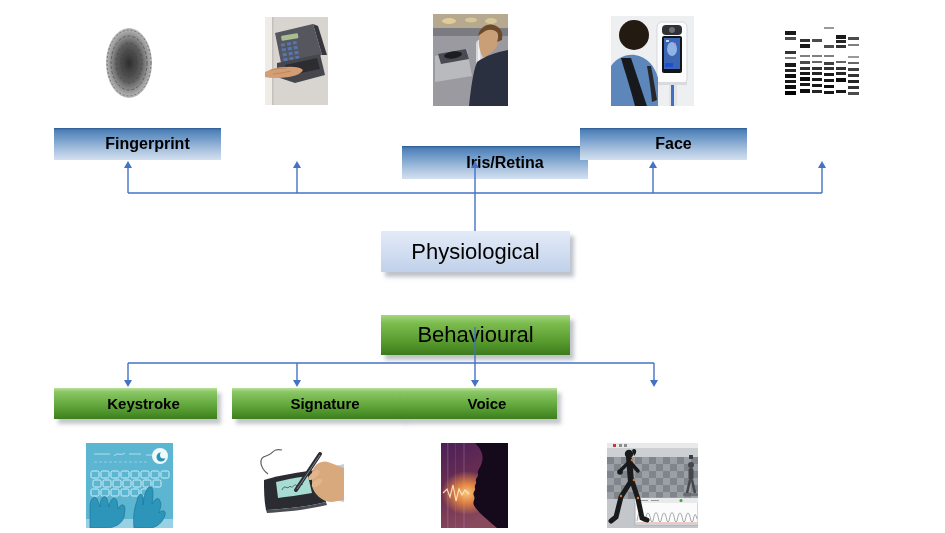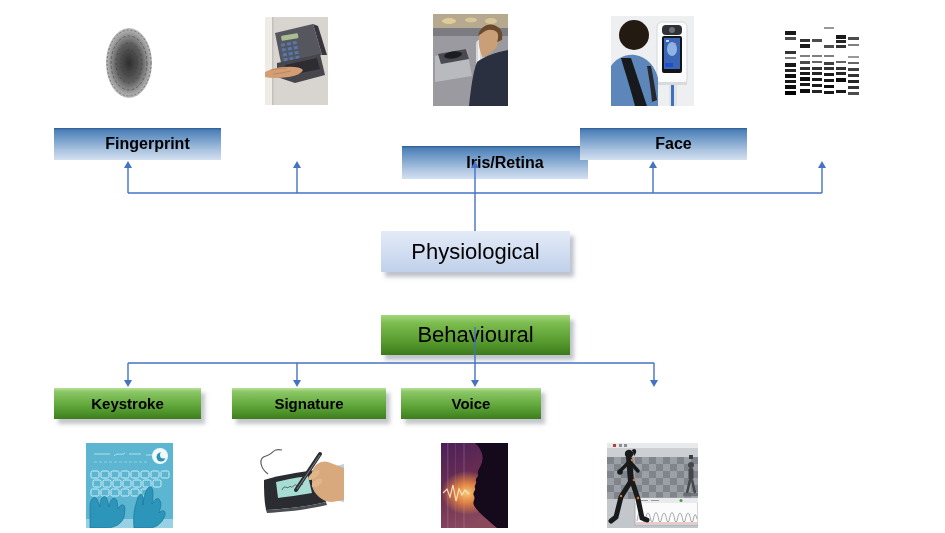--- a/index.html
+++ b/index.html
@@ -6,21 +6,21 @@
   #stage{position:relative;width:945px;height:533px;background:#ffffff;overflow:hidden;
          font-family:"Liberation Sans",sans-serif;}
   .img{position:absolute;z-index:2;}
   .img svg{display:block;}
   .bar{position:absolute;z-index:2;display:flex;align-items:center;justify-content:center;
        font-weight:bold;color:#000;}
   .bar-blue{height:32px;top:128px;font-size:16px;
        background:linear-gradient(180deg,#2d5c94 0%,#4d7fb6 7%,#6b97c6 28%,#a9c2df 68%,#d3e0f0 100%);padding-left:20px;}
   .bar-green{height:31px;top:388px;font-size:15px;
        background:linear-gradient(180deg,#b9e09b 0%,#8bc766 12%,#62a83c 55%,#468a24 88%,#3f7d1e 100%);
-       box-shadow:4px 5px 4px rgba(145,152,160,.55);}
+       box-shadow:4px 5px 4px rgba(145,152,160,.55);padding-left:16px;}
   .bigbox{position:absolute;z-index:2;left:381px;width:189px;display:flex;align-items:center;
        justify-content:center;font-weight:normal;font-size:22px;color:#000;
        box-shadow:4px 5px 4px rgba(128,138,152,.5);}
   #physio-box{top:231px;height:41px;
        background:linear-gradient(180deg,#e3ebf8 0%,#d4dff2 45%,#c0d1ea 100%);}
   #behav-box{top:287px;height:40px;
        background:linear-gradient(180deg,#a5d67f 0%,#7dbd50 20%,#55982c 70%,#3c7a1d 100%);margin-top:28px;}
   #connectors{position:absolute;left:0;top:0;z-index:3;pointer-events:none;}
 </style>
 </head>

